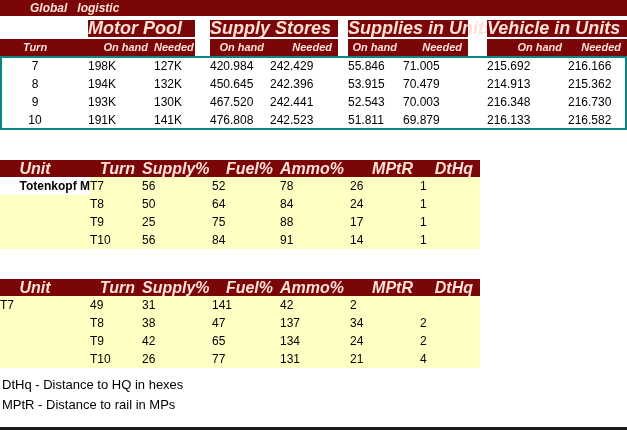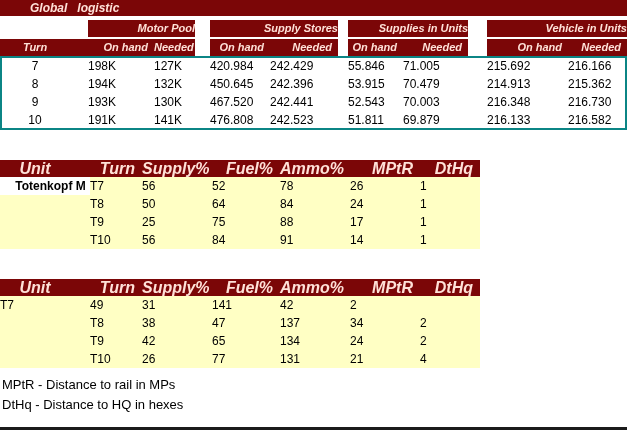--- a/index.html
+++ b/index.html
@@ -4,41 +4,41 @@
 <style>
   html,body{margin:0;padding:0;}
   body{width:627px;height:430px;background:#ffffff;font-family:"Liberation Sans",sans-serif;font-size:12px;color:#000;position:relative;overflow:hidden;}
 
   
   .title-bar{height:16px;background:#7b0607;display:flex;align-items:center;}
   .title-text{font-style:italic;font-weight:bold;color:#ffe1d8;font-size:12px;padding-left:30px;white-space:pre;}
 
   
   .lg-group-row{display:grid;grid-template-columns:88px 107px 15px 128px 10px 120px 19px 140px;margin-top:4px;margin-bottom:2px;}
-  .grp{background:#7b0607;color:#ffe1d8;font-style:italic;font-weight:bold;font-size:11px;text-align:right;height:17px;line-height:17px;white-space:nowrap;}
+  .grp{background:#7b0607;color:#ffe1d8;font-style:italic;font-weight:bold;font-size:18px;text-align:left;height:17px;line-height:17px;white-space:nowrap;}
   .lg-row{display:grid;grid-template-columns:88px 66px 41px 15px 60px 68px 10px 55px 65px 19px 81px 59px;}
   .lg-head .cell{background:#7b0607;color:#ffe1d8;font-style:italic;font-weight:bold;font-size:11px;height:17px;line-height:17px;white-space:nowrap;}
   .lg-head .gapc{background:#ffffff;}
   .num-h{text-align:right;padding-right:6px;}
   .turn-h{text-align:center;padding-right:18px;font-size:12px;}
   .lg-data{box-shadow:inset 0 0 0 2px #0b8585;padding:1px 0;}
   .lg-data .lg-row{height:18px;line-height:18px;}
   .cell.num{text-align:left;padding-right:6px;}
   .cell.turn{text-align:center;padding-right:18px;}
 
   
   .unit-table{width:480px;}
   .ut1{margin-top:30px;}
   .ut2{margin-top:30px;}
   .ut-head{display:grid;grid-template-columns:90px 52px 70px 68px 70px 70px 60px;height:17px;line-height:17px;background:#7b0607;color:#ffe1d8;font-style:italic;font-weight:bold;font-size:16px;}
   .ut-head .uh{text-align:right;padding-right:7px;white-space:nowrap;}
   .ut-head .uh-unit{text-align:center;padding-right:20px;}
   .ut-row{display:grid;grid-template-columns:90px 52px 70px 68px 70px 70px 60px;height:18px;line-height:18px;background:#ffffc4;}
   .ut-row .cell{padding-right:7px;}
-  .ut-row .unit-name{background:#ffffff;text-align:center;padding-left:11px;padding-right:0;font-weight:bold;white-space:nowrap;overflow:hidden;}
+  .ut-row .unit-name{background:#ffffff;text-align:right;padding-left:11px;padding-right:0;font-weight:bold;white-space:nowrap;overflow:hidden;}
   .ut-row .dthq{padding-right:5px;}
 
   
   .footnotes{margin-top:7px;font-size:13px;}
   .footnote{height:20px;line-height:20px;padding-left:2px;}
 
   .bottom-edge{position:absolute;left:0;bottom:0;width:100%;height:3px;background:#1b1b1b;}
 </style>
 </head>
 <body>
@@ -228,19 +228,19 @@
       <div class="cell">T10</div>
       <div class="cell">26</div>
       <div class="cell">77</div>
       <div class="cell">131</div>
       <div class="cell">21</div>
       <div class="cell dthq">4</div>
     </div>
   </div>
 
   <div class="footnotes">
+    <div class="footnote">DtHq - Distance to HQ in hexes</div>
     <div class="footnote">MPtR - Distance to rail in MPs</div>
-    <div class="footnote">DtHq - Distance to HQ in hexes</div>
   </div>
 
   <div class="bottom-edge"></div>
 
 </div>
 
 </body></html>

